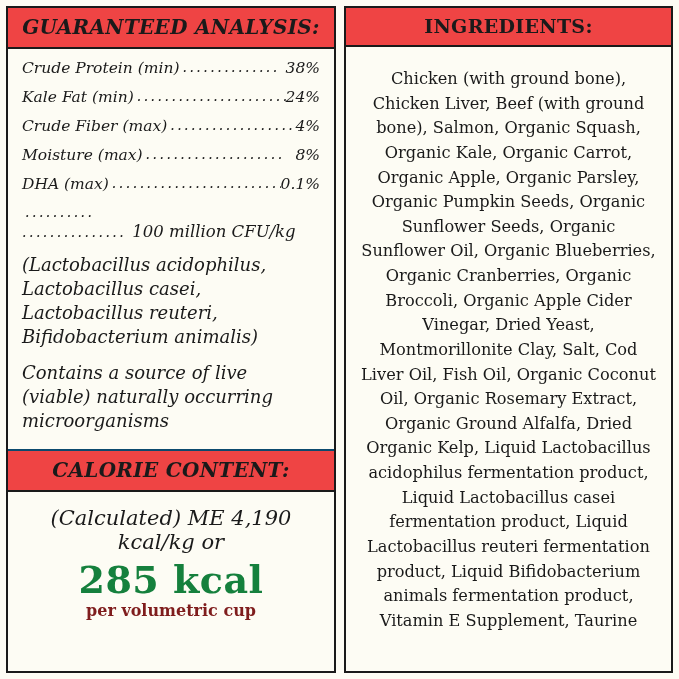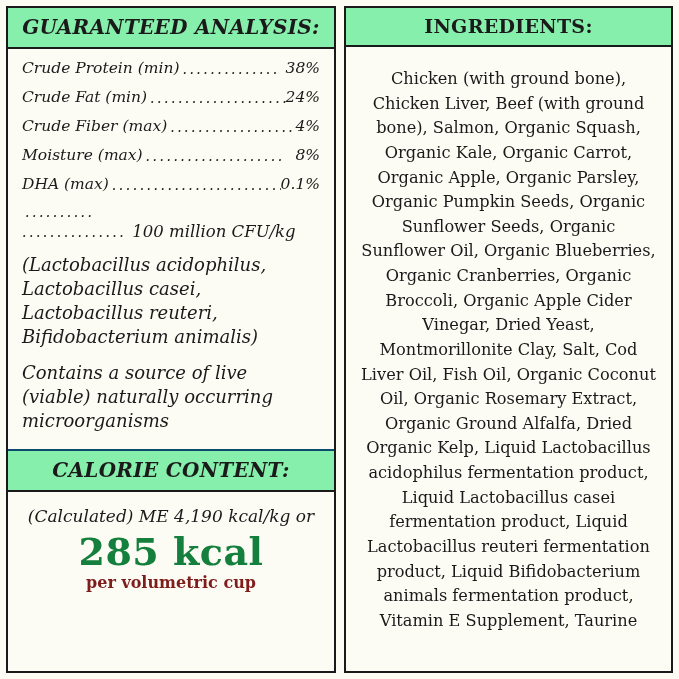--- a/index.html
+++ b/index.html
@@ -31,21 +31,21 @@
     flex-direction: column;
   }
   .left-panel {
     width: 330px;
     flex: 0 0 330px;
   }
   .right-panel {
     flex: 1 1 auto;
   }
   .banner {
-    background: #86efac;
+    background: #ef4444;
     border-bottom: 2px solid #1a1a1a;
     text-align: center;
     font-family: "DejaVu Serif", serif;
     font-style: italic;
     font-weight: bold;
     font-size: 20px;
     letter-spacing: 0.3px;
     color: #1a1a1a;
     padding: 7px 0 8px 0;
   }
@@ -59,21 +59,21 @@
     font-style: normal;
   }
   .analysis {
     padding: 10px 14px 4px 14px;
     font-family: "DejaVu Serif", serif;
     font-style: italic;
     color: #1a1a1a;
   }
   .row {
     display: flex;
-    align-items: flex-end;
+    align-items: flex-start;
     font-size: 15.5px;
     margin-bottom: 11px;
     white-space: nowrap;
   }
   .row .label {
     flex: 0 0 auto;
   }
   .row .dots {
     flex: 1 1 auto;
     overflow: hidden;
@@ -117,21 +117,21 @@
     margin-bottom: 10px;
   }
   .calorie-body {
     text-align: center;
     font-family: "DejaVu Serif", serif;
     color: #1a1a1a;
     padding: 14px 8px 10px 8px;
   }
   .calorie-line1 {
     font-style: italic;
-    font-size: 17px;
+    font-size: 21px;
     margin-bottom: 6px;
   }
   .calorie-big {
     font-size: 38px;
     font-weight: bold;
     color: #15803d;
     letter-spacing: 0.5px;
     line-height: 1.05;
     margin-bottom: 2px;
   }
@@ -161,21 +161,21 @@
     <div class="banner">GUARANTEED ANALYSIS:</div>
     <div class="analysis">
 
       <div class="row">
         <span class="label">Crude Protein (min)</span>
         <span class="dots">..............</span>
         <span class="value">38%</span>
       </div>
 
       <div class="row">
-        <span class="label">Crude Fat (min)</span>
+        <span class="label">Kale Fat (min)</span>
         <span class="dots">.......................</span>
         <span class="value">24%</span>
       </div>
 
       <div class="row">
         <span class="label">Crude Fiber (max)</span>
         <span class="dots">..................</span>
         <span class="value">4%</span>
       </div>
 

